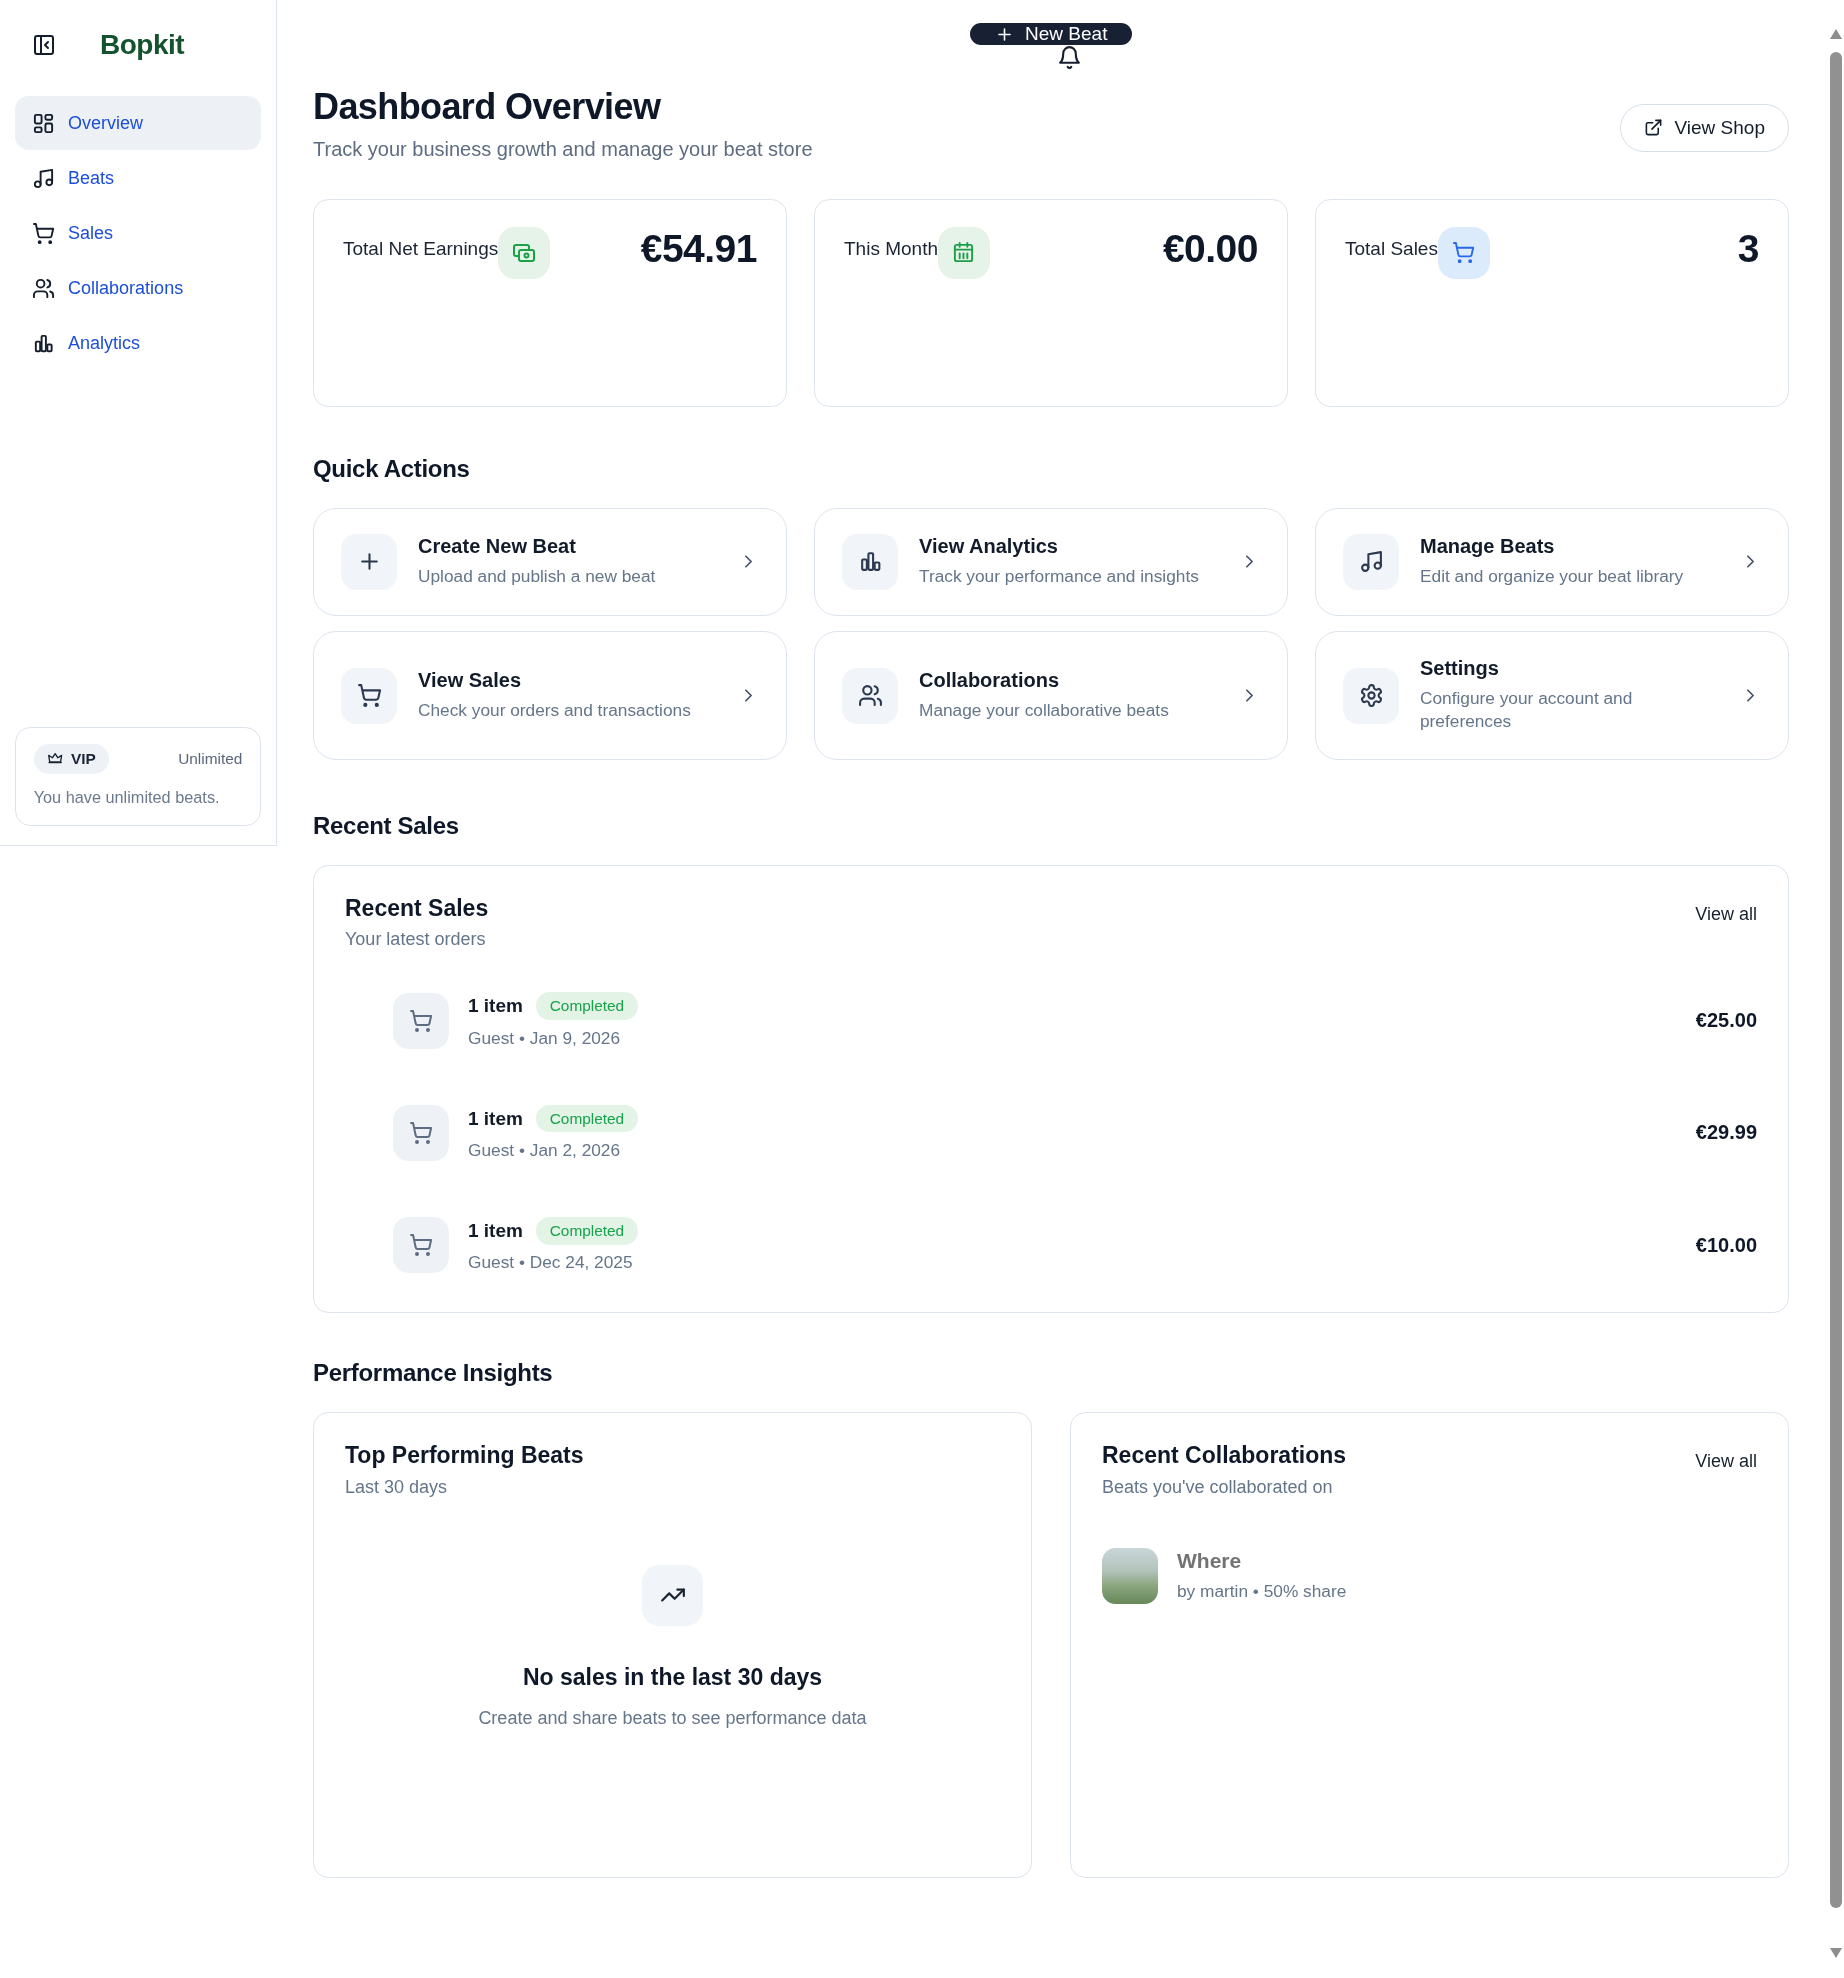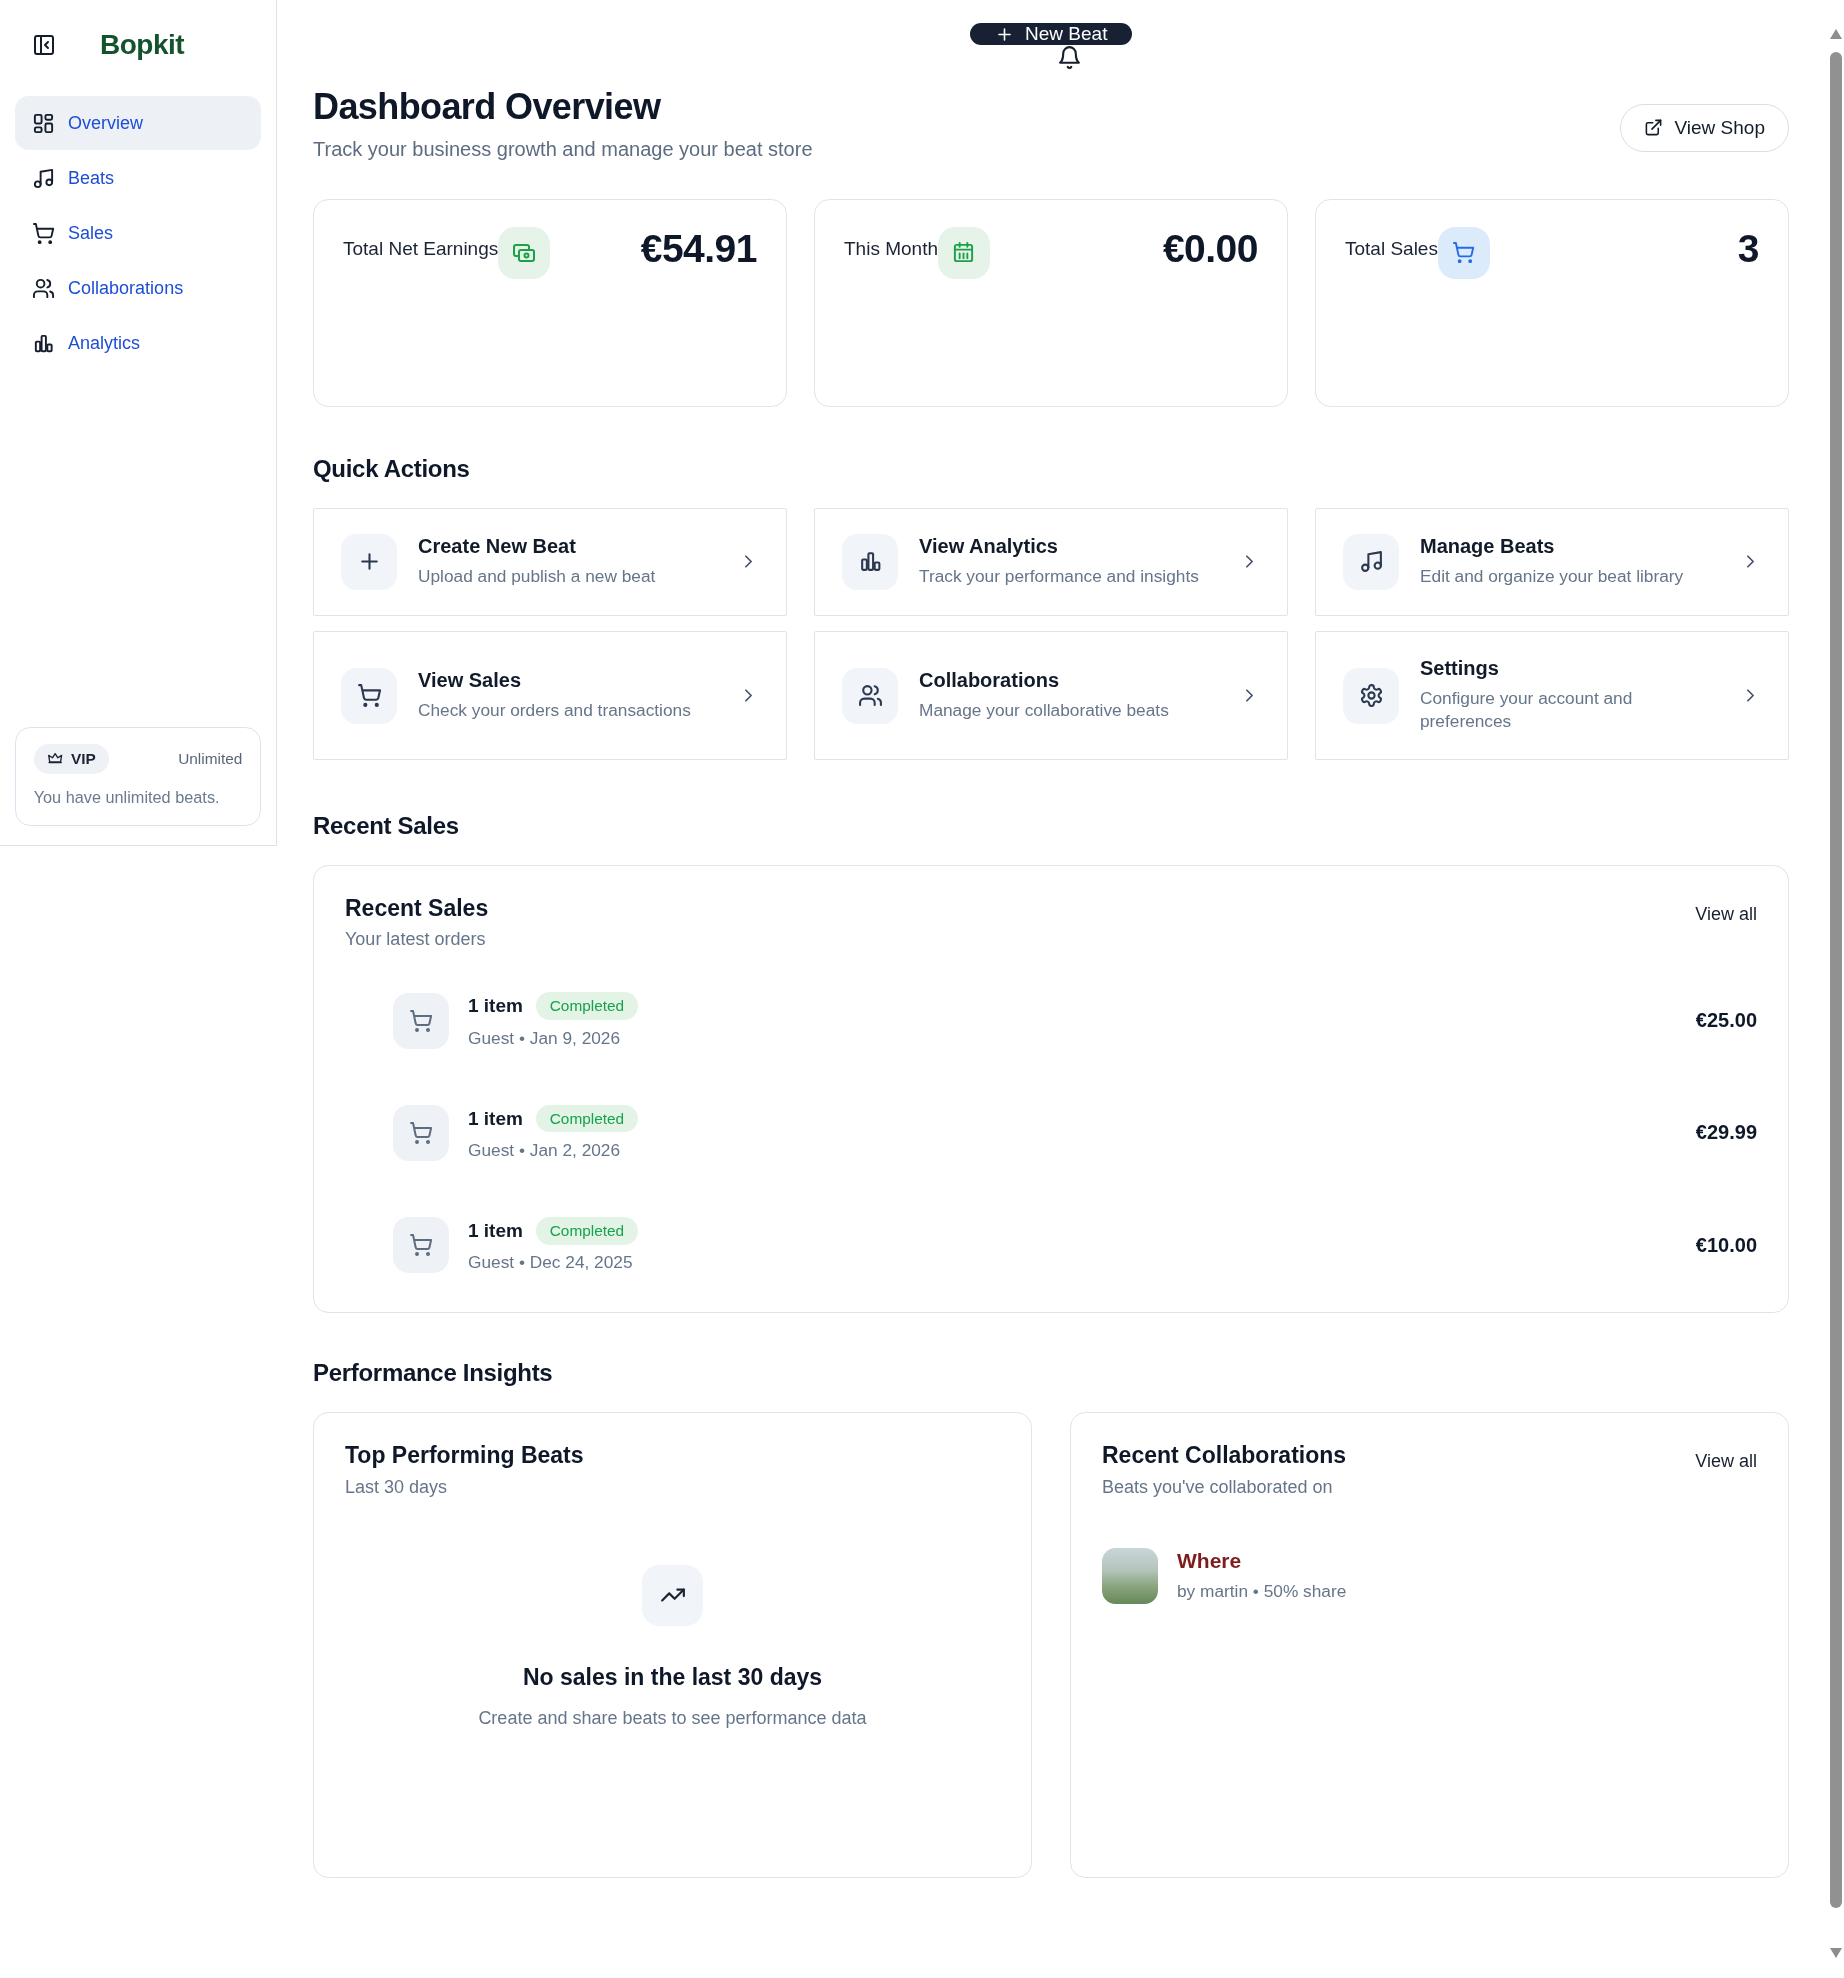--- a/index.html
+++ b/index.html
@@ -52,21 +52,21 @@
   .stat-top { display:flex; justify-content:space-between; align-items:flex-start; }
   .stat-label { font-size:19px; color:#1a2434; padding-top:11.5px; }
   .stat-icon-tile { width:52px; height:52px; border-radius:17.3px; display:flex; align-items:center; justify-content:center; }
   .stat-value { font-size:39px; font-weight:bold; letter-spacing:-0.5px; color:#0f1828; padding-bottom:3.8px; }
 
   .section-title { font-size:24px; font-weight:bold; letter-spacing:-0.3px; color:#0f1828; }
   .mt-qa { margin-top:48px; }
 
   
   .qa-grid { display:grid; grid-template-columns:repeat(3,1fr); column-gap:27px; row-gap:15.4px; margin-top:25px; }
-  .qa-card { border:1px solid #dde4ee; border-radius:2px; padding:25px 27px; display:flex; align-items:center;
+  .qa-card { border:1px solid #dde4ee; border-radius:23px; padding:25px 27px; display:flex; align-items:center;
     gap:21px; background:#fff; cursor:pointer; }
   .qa-tile { width:56px; height:56px; border-radius:15.4px; background:#f1f4f9; display:flex; align-items:center;
     justify-content:center; color:#2b3950; flex:none; }
   .qa-text { flex:1; min-width:0; }
   .qa-title { font-size:20px; font-weight:bold; color:#121b2a; }
   .qa-sub { font-size:17.3px; color:#65758a; margin-top:6.7px; line-height:1.35; }
   .qa-chevron { color:#44536a; flex:none; }
 
   
   .sales-card { margin-top:25px; border:1px solid #dde4ee; border-radius:15.4px; padding:29px 31px; background:#fff; }
@@ -90,21 +90,21 @@
   .insights-grid { display:grid; grid-template-columns:1fr 1fr; gap:38px; margin-top:25px; }
   .insight-card { border:1px solid #dde4ee; border-radius:15.4px; padding:29px 31px; height:466px; background:#fff; }
   .empty-state { display:flex; flex-direction:column; align-items:center; margin-top:67px; text-align:center; }
   .empty-tile { width:61px; height:61px; border-radius:17.3px; background:#f1f4f9; display:flex; align-items:center;
     justify-content:center; color:#1b2534; }
   .empty-title { margin-top:38px; font-size:23px; font-weight:bold; color:#0f1828; }
   .empty-sub { margin-top:17.3px; font-size:18px; color:#65758a; }
   .collab-item { display:flex; align-items:center; gap:19px; margin-top:50px; cursor:pointer; }
   .collab-thumb { width:56px; height:56px; border-radius:13.4px; flex:none;
     background:linear-gradient(180deg,#c9d6d9 0%,#b4c4bb 40%,#8aa57e 68%,#66885a 100%); }
-  .collab-title { font-size:21px; font-weight:bold; color:#7f1d1d; }
+  .collab-title { font-size:21px; font-weight:bold; color:#737373; }
   .collab-meta { margin-top:7.7px; font-size:17.3px; color:#65758a; }
 
   
   .scrollbar { position:absolute; right:0; top:0; width:18px; height:1978px; background:#ffffff; }
   .sb-up { position:absolute; top:29px; left:2.9px; width:0; height:0;
     border-left:6.7px solid transparent; border-right:6.7px solid transparent; border-bottom:10.6px solid #8d8d8d; }
   .sb-thumb { position:absolute; top:52px; left:2.9px; width:12.5px; height:1856px; border-radius:6.7px; background:#919191; }
   .sb-down { position:absolute; top:1948px; left:2.9px; width:0; height:0;
     border-left:6.7px solid transparent; border-right:6.7px solid transparent; border-top:10.6px solid #8d8d8d; }
 </style>

